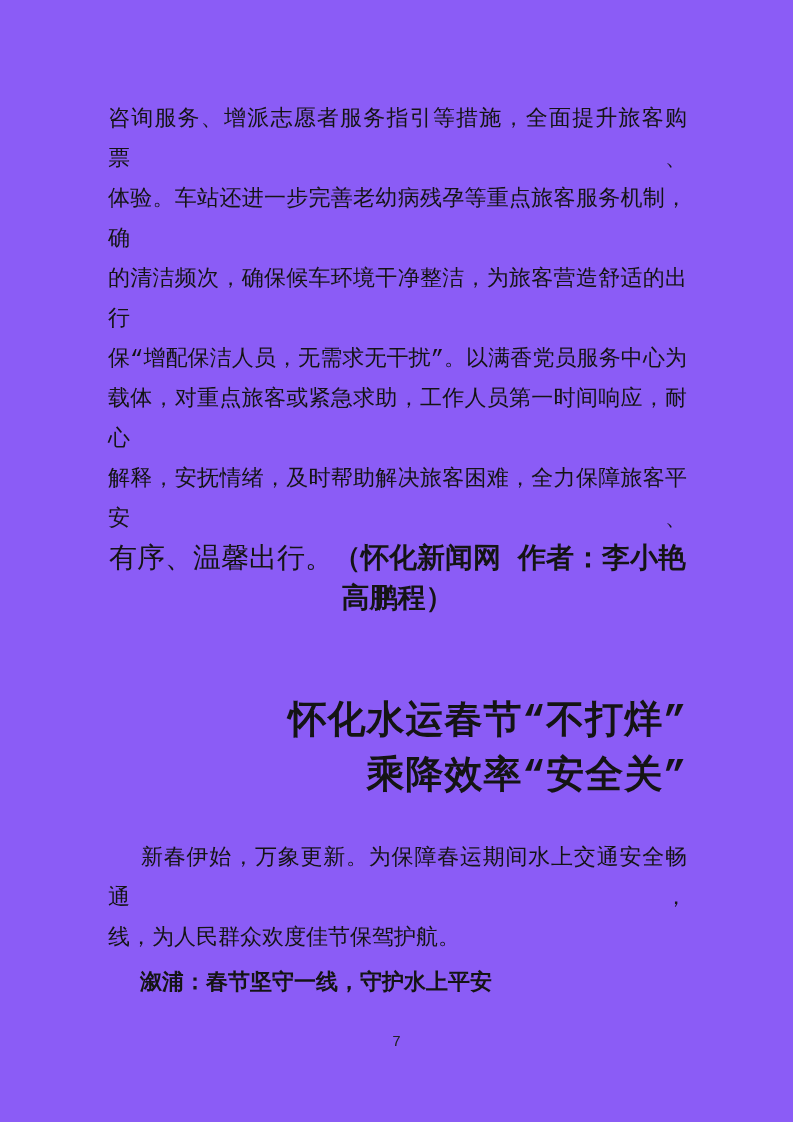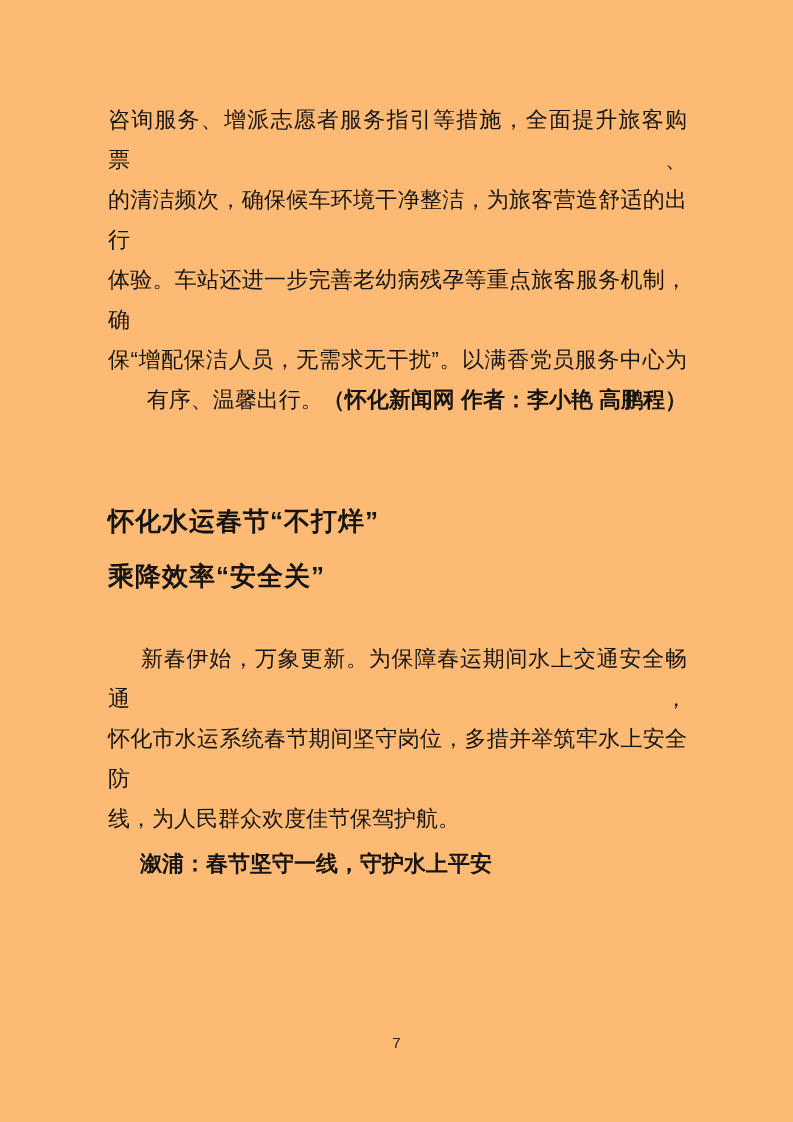--- a/index.html
+++ b/index.html
@@ -1,37 +1,37 @@
 <!DOCTYPE html>
 <html><head>
 <meta charset="utf-8">
 <style>
   html, body { margin: 0; padding: 0; background: #ffffff; }
   .page {
     position: relative;
     width: 793px;
     height: 1122px;
-    background: #fdba74;
+    background: #8b5cf6;
     color: #141414;
-    font-family: Liberation Sans, sans-serif;
+    font-family: Liberation Mono, monospace;
     box-sizing: border-box;
     padding: 100px 106px 0 108px;
     overflow: hidden;
   }
   .body-text { font-size: 22px; line-height: 40px; }
   .line { text-align: justify; text-align-last: justify; }
   .last-left .line:last-child { text-align-last: left; }
   .indent-first .line:first-child { text-indent: 1.5em; }
-  .closing-line { font-size: 22px; line-height: 40px; text-align: right; }
+  .closing-line { font-size: 28px; line-height: 40px; text-align: center; }
   .credit { font-weight: bold; }
   .title {
     margin-top: 74px;
-    text-align: left;
+    text-align: right;
     font-weight: bold;
-    font-size: 26px;
+    font-size: 38px;
     line-height: 55px;
     letter-spacing: 1px;
   }
   .intro { margin-top: 35px; }
   .subheading {
     margin-top: 5px;
     font-weight: bold;
     font-size: 22px;
     line-height: 40px;
     text-indent: 1.45em;
@@ -47,37 +47,38 @@
   }
 </style>
 </head>
 <body>
 
 <div class="page">
 
   <div class="body-text">
     <div>
         <div class="line">咨询服务、增派志愿者服务指引等措施，全面提升旅客购票、</div>
+        <div class="line">体验。车站还进一步完善老幼病残孕等重点旅客服务机制，确</div>
         <div class="line">的清洁频次，确保候车环境干净整洁，为旅客营造舒适的出行</div>
-        <div class="line">体验。车站还进一步完善老幼病残孕等重点旅客服务机制，确</div>
         <div class="line">保“增配保洁人员，无需求无干扰”。以满香党员服务中心为</div>
+        <div class="line">载体，对重点旅客或紧急求助，工作人员第一时间响应，耐心</div>
+        <div class="line">解释，安抚情绪，及时帮助解决旅客困难，全力保障旅客平安、</div>
       </div>
     <div class="closing-line">
       <span>有序、温馨出行。</span><span class="credit">（怀化新闻网 作者：李小艳 高鹏程）</span>
     </div>
   </div>
 
   <div class="title">
     <div>怀化水运春节“不打烊”</div>
     <div>乘降效率“安全关”</div>
   </div>
 
   <div class="body-text intro last-left indent-first">
       <div class="line">新春伊始，万象更新。为保障春运期间水上交通安全畅通，</div>
-      <div class="line">怀化市水运系统春节期间坚守岗位，多措并举筑牢水上安全防</div>
       <div class="line">线，为人民群众欢度佳节保驾护航。</div>
     </div>
 
   <div class="subheading">溆浦：春节坚守一线，守护水上平安</div>
 
   <div class="page-number">7</div>
 
 </div>
 
 </body></html>

